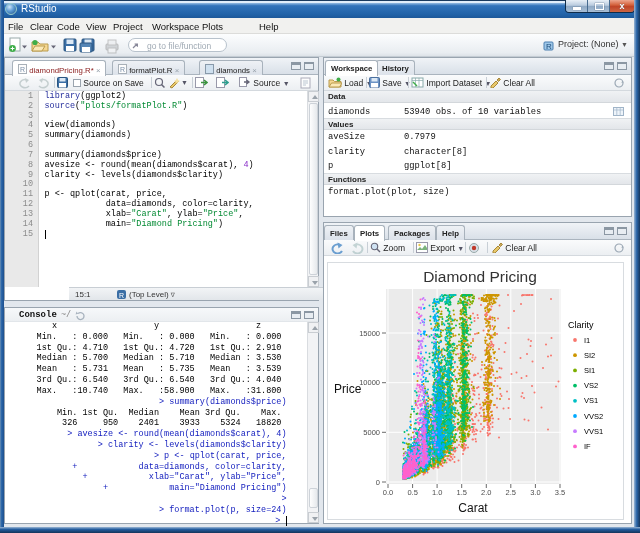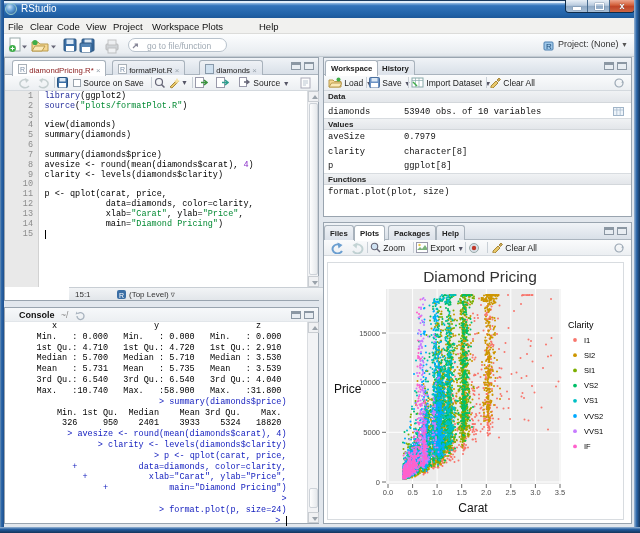--- a/index.html
+++ b/index.html
@@ -37,21 +37,21 @@
 .mono{font-family:"Liberation Mono",monospace;text-align:right;}
 #src{left:4px;top:57px;width:315px;height:244px;}
 #console{left:4px;top:307px;width:315px;height:217px;}
 #ws{left:323px;top:57px;width:309px;height:160px;}
 #plots{left:323px;top:222px;width:309px;height:302px;}
 .gut{position:absolute;background:#e9e9e9;border-right:1px solid #d2d2d2;color:#8c8c8c;font-size:8.5px;text-align:right;font-family:"Liberation Mono",monospace;}
 pre.code{position:absolute;font-family:"Liberation Mono",monospace;font-size:8.5px;line-height:9.83px;color:#000;}
 pre.code .b{color:#27309d;} pre.code .s{color:#038a33;} pre.code .n{color:#8a2fc8;}
 pre .k{color:#000;} pre .b2{color:#101bbd;}
 #statusbar{position:absolute;left:18px;bottom:0;width:100%;height:13px;background:linear-gradient(#f2f4f6,#e2e6ea);border-top:1px solid #c8ced4;font-size:8px;color:#333;margin-left:46px;}
-.hdrbar{position:absolute;left:0;top:0;width:100%;height:14px;background:linear-gradient(#f6f8fa,#eceff2);border-bottom:1px solid #e2e6ea;font-size:9px;}
+.hdrbar{position:absolute;left:0;top:0;width:100%;height:14px;background:linear-gradient(#f6f8fa,#eceff2);border-bottom:1px solid #e2e6ea;font-size:9px;font-family:Liberation Mono, monospace;}
 .scroll{position:absolute;width:11px;background:#f2f3f5;border-left:1px solid #d9dce0;}
 .sarrow{position:absolute;left:0;width:11px;height:11px;background:#f0f1f3;border:1px solid #c9cdd2;}
 .sarrow:after{content:"";position:absolute;left:2.5px;border-left:3px solid transparent;border-right:3px solid transparent;}
 .sup:after{top:3px;border-bottom:4px solid #9aa2aa;}
 .sdn:after{top:4px;border-top:4px solid #9aa2aa;}
 .sthumb{position:absolute;left:1px;width:9px;background:linear-gradient(90deg,#fefefe,#e6e9ec);border:1px solid #cdd2d8;border-radius:2px;}
 .wshdr{position:absolute;left:0;width:100%;height:12px;background:linear-gradient(#f0f2f4,#e3e6ea);border-top:1px solid #d8dce0;border-bottom:1px solid #d3d7db;font-size:8px;font-weight:bold;color:#222;padding:1px 0 0 4px;}
 .wsrow{position:absolute;left:4px;font-family:"Liberation Mono",monospace;font-size:8.8px;color:#111;}
 </style></head><body>
 <div id="win">

